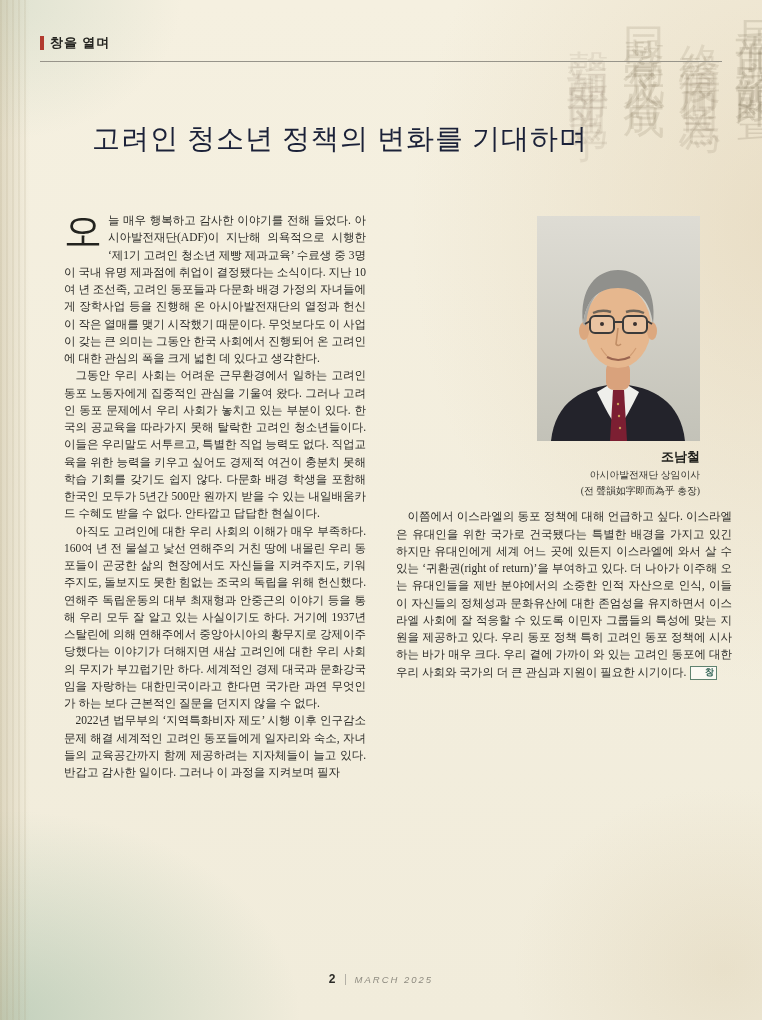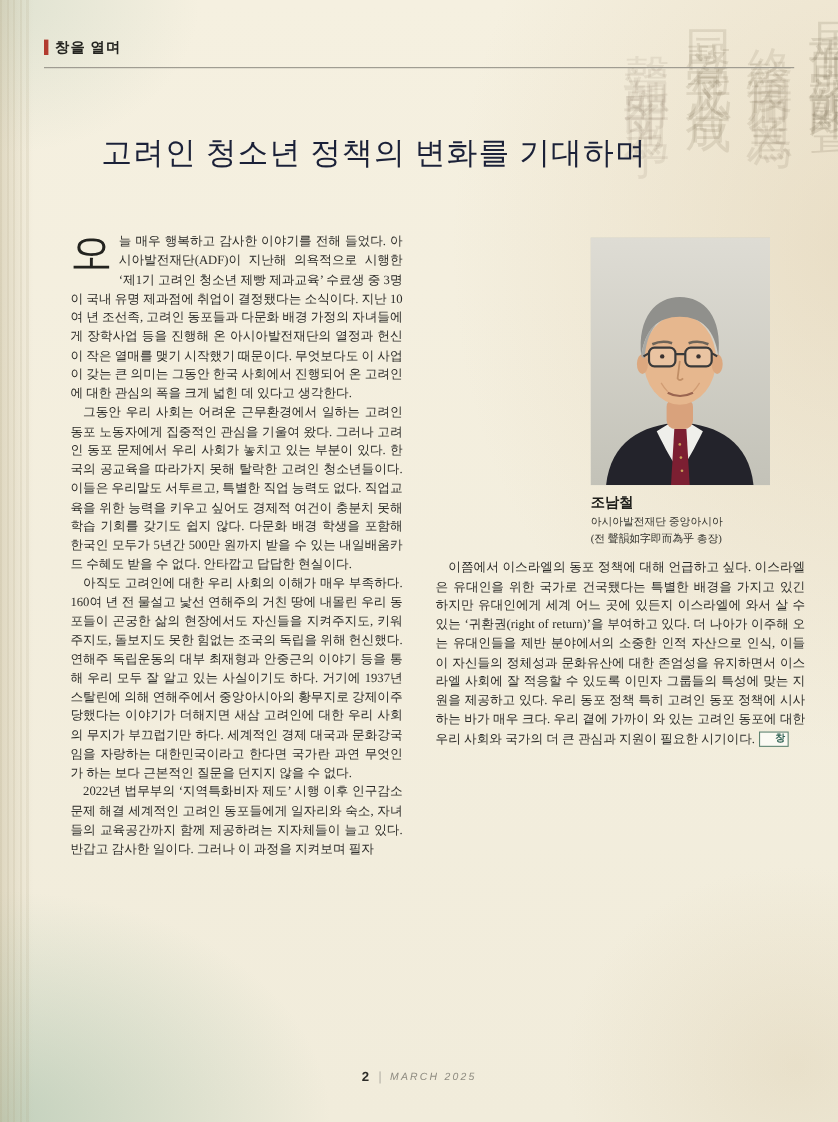--- a/index.html
+++ b/index.html
@@ -70,21 +70,21 @@
   .drop-cap {
     float: left;
     font-size: 38px; line-height: 0.85;
     padding: 3px 6px 0 0;
     color: #23231f;
   }
 
   .figure { width: 163px; margin: 4px 32px 10px auto; }
   .photo-frame { width: 163px; height: 225px; background: #cfcfc6; overflow: hidden; }
   .photo-frame svg { display: block; }
-  .caption { text-align: left; margin-top: 7px; }
+  .caption { text-align: right; margin-top: 7px; }
   .caption-name { font-size: 13px; font-weight: bold; color: #20201c; }
   .caption-role { font-size: 9.8px; color: #33332e; line-height: 1.45; margin-top: 2px; }
 
   .end-mark {
     display: inline-block;
     font-size: 9px; font-weight: bold; line-height: 1.1;
     color: #2e6153; border: 1px solid #5f826f; background: #fbfaf3;
     padding: 1px 2px; margin-left: 4px; vertical-align: 1px;
     font-family: "Liberation Sans", sans-serif;
   }
@@ -175,21 +175,21 @@
 
             <path d="M81 112 L79 128 Q81 131 84 128" stroke="#c08e66" stroke-width="1.6" fill="none"></path>
 
             <path d="M70 141 Q81 147 93 141" stroke="#9a6550" stroke-width="2" fill="none"></path>
             <path d="M64 132 Q67 137 70 140" stroke="#d19d74" stroke-width="1.2" fill="none"></path>
             <path d="M99 132 Q96 137 93 140" stroke="#d19d74" stroke-width="1.2" fill="none"></path>
           </svg>
         </div>
         <figcaption class="caption">
           <div class="caption-name">조남철</div>
-          <div class="caption-role">아시아발전재단 중앙아시아</div>
+          <div class="caption-role">아시아발전재단 상임이사</div>
           <div class="caption-role">(전 聲韻如字即而為乎 총장)</div>
         </figcaption>
       </figure>
 
       <p class="para indent"><span>이쯤에서 이스라엘의 동포 정책에 대해 언급하고 싶다. 이스라엘은 유대인을 위한 국가로 건국됐다는 특별한 배경을 가지고 있긴 하지만 유대인에게 세계 어느 곳에 있든지 이스라엘에 와서 살 수 있는 ‘귀환권(right of return)’을 부여하고 있다. 더 나아가 이주해 오는 유대인들을 제반 분야에서의 소중한 인적 자산으로 인식, 이들이 자신들의 정체성과 문화유산에 대한 존엄성을 유지하면서 이스라엘 사회에 잘 적응할 수 있도록 이민자 그룹들의 특성에 맞는 지원을 제공하고 있다. 우리 동포 정책 특히 고려인 동포 정책에 시사하는 바가 매우 크다. 우리 곁에 가까이 와 있는 고려인 동포에 대한 우리 사회와 국가의 더 큰 관심과 지원이 필요한 시기이다.</span><span class="end-mark">창</span></p>
     </div>
 
   </div>
 
   <div class="footer">

